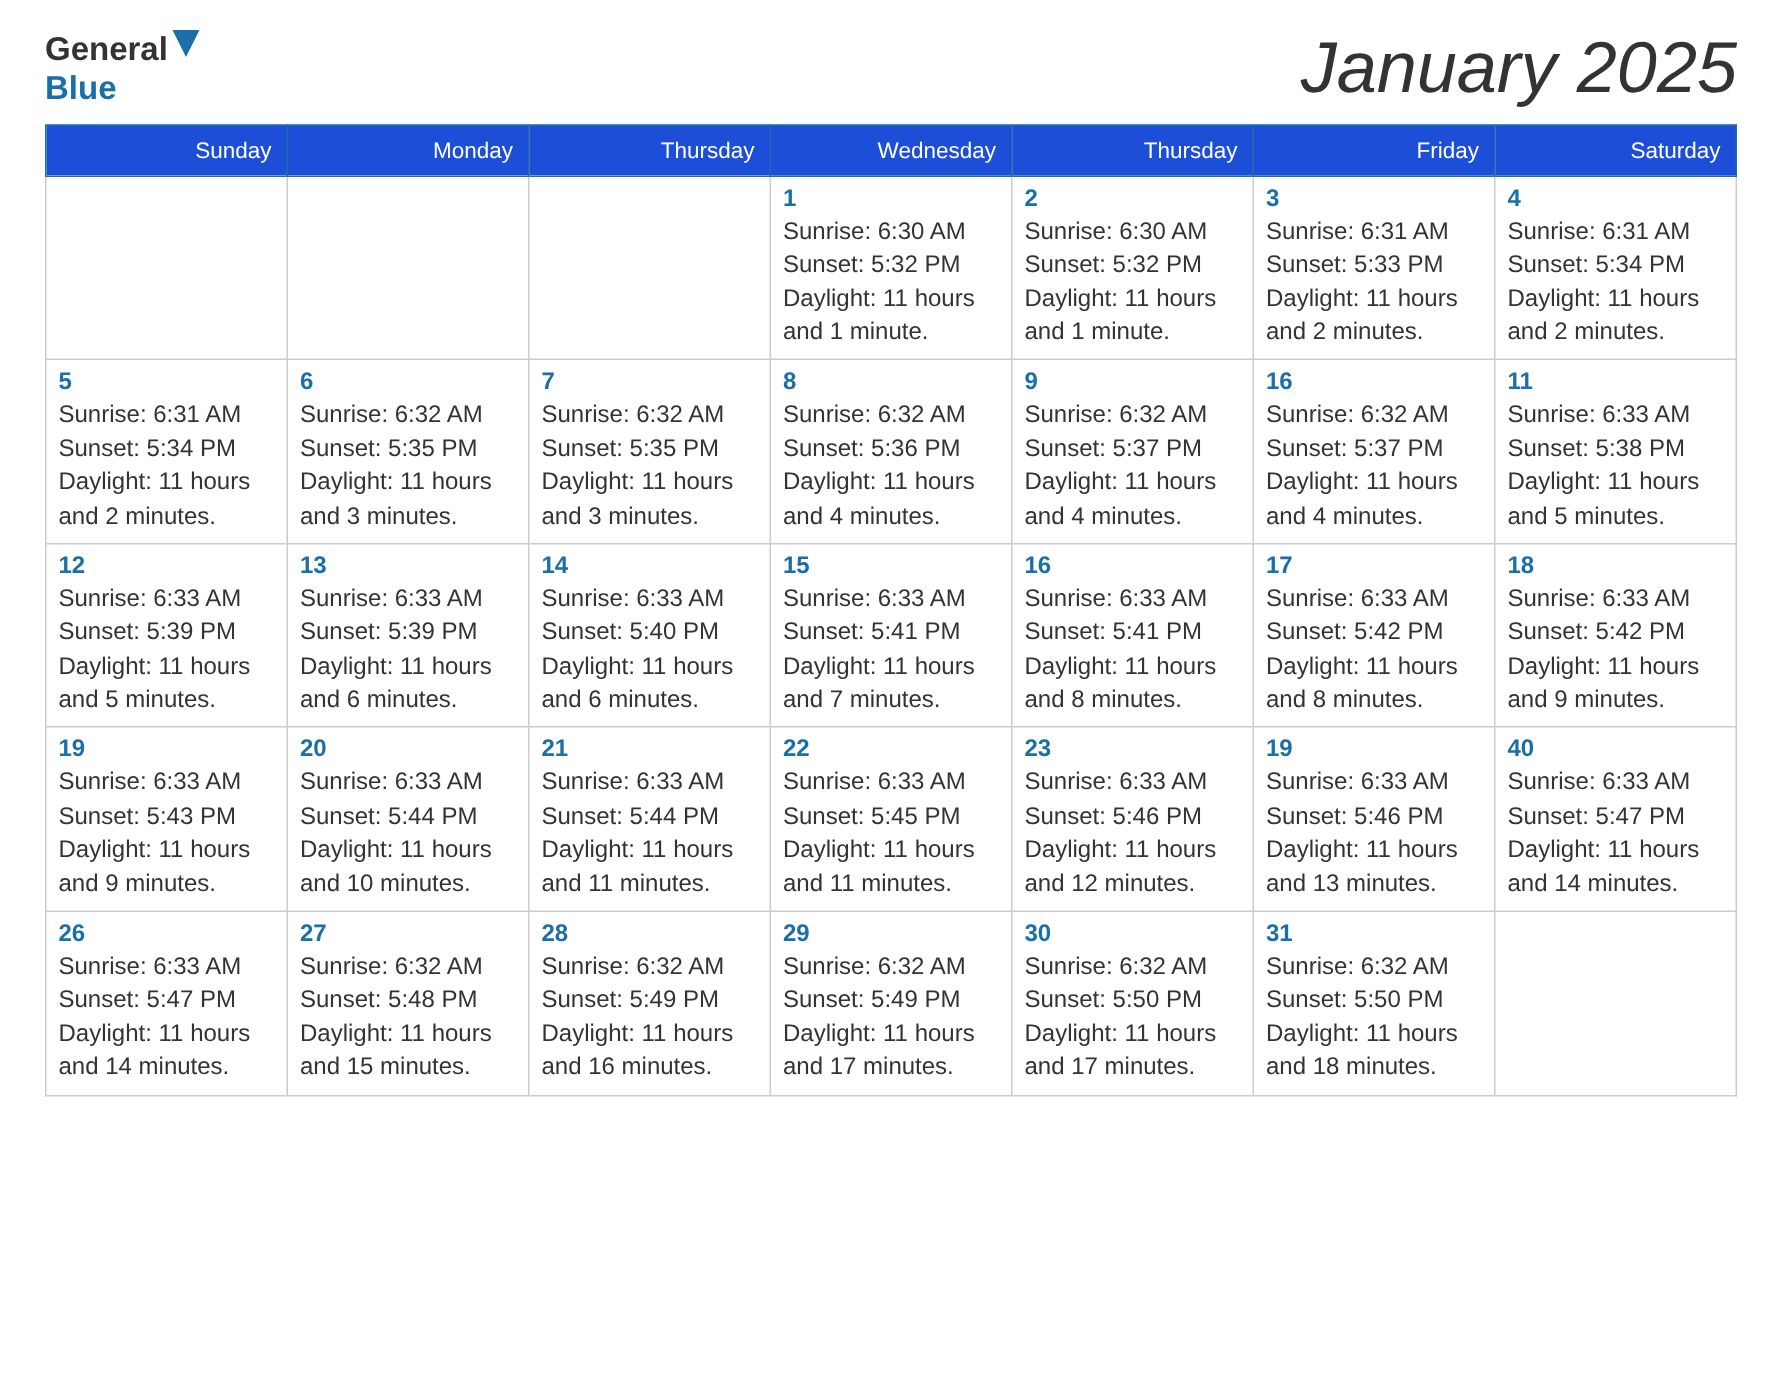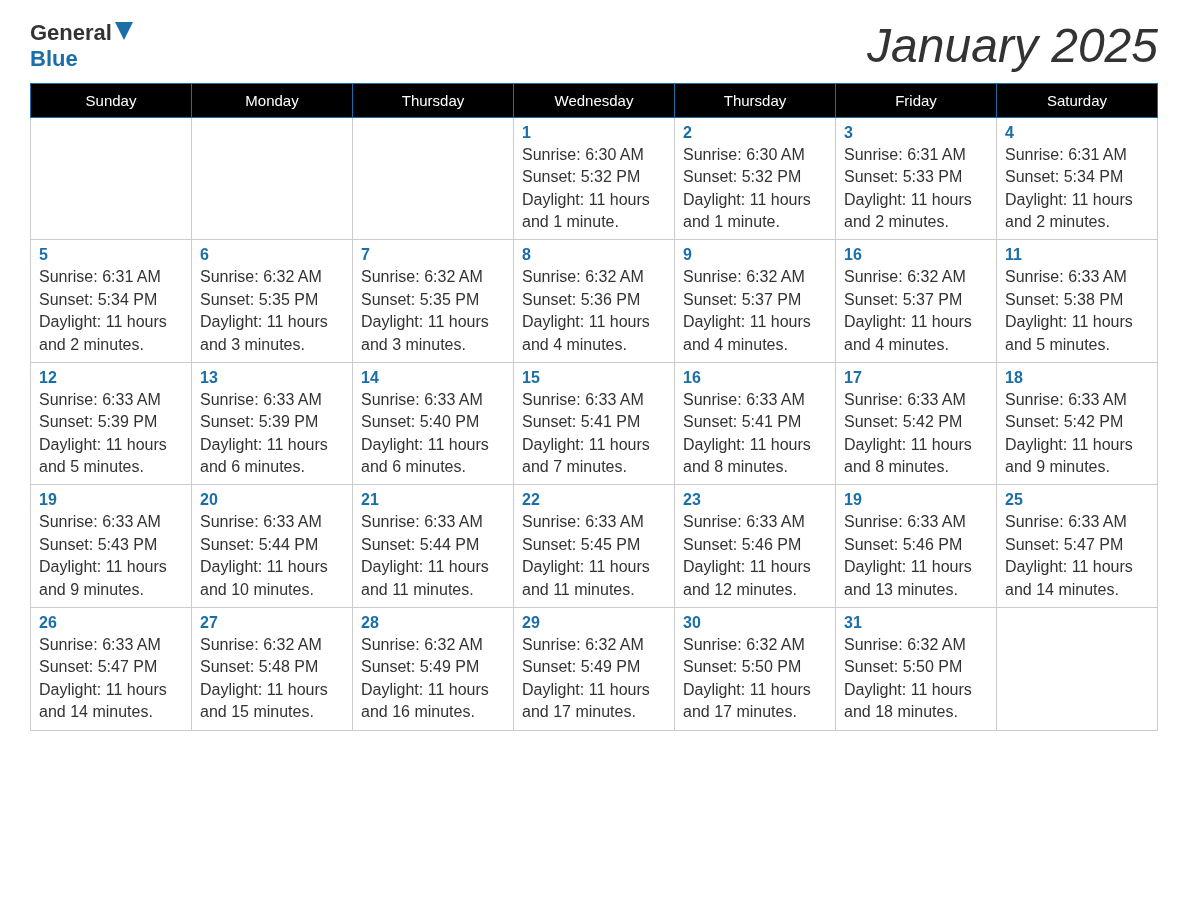--- a/index.html
+++ b/index.html
@@ -40,26 +40,26 @@
       font-size: 20px;
       color: #555;
       margin-top: 4px;
     }
     .calendar {
       width: 100%;
       border-collapse: collapse;
       margin-top: 10px;
     }
     .calendar th {
-      background-color: #000000;
+      background-color: #1d4ed8;
       color: #fff;
       font-size: 15px;
       font-weight: normal;
       padding: 8px 10px;
-      text-align: center;
+      text-align: right;
       border: 1px solid #1a6fa8;
     }
     .calendar td {
       border: 1px solid #ccc;
       vertical-align: top;
       padding: 6px 8px;
       width: 14.28%;
       min-height: 110px;
       height: 110px;
     }
@@ -78,21 +78,21 @@
     .empty-cell {
       background: #fff;
     }
     .logo-wrapper {
       display: flex;
       flex-direction: column;
       align-items: flex-start;
     }
     .logo-line1 {
       display: flex;
-      align-items: flex-end;
+      align-items: center;
     }
     .logo-arrow {
       display: inline-block;
       margin-left: 3px;
       position: relative;
       top: -2px;
     }
   </style>
 </head>
 <body>
@@ -229,21 +229,21 @@
         </td>
         <td>
           <span class="day-number">23</span>
           <div class="day-info">Sunrise: 6:33 AM<br>Sunset: 5:46 PM<br>Daylight: 11 hours and 12 minutes.</div>
         </td>
         <td>
           <span class="day-number">19</span>
           <div class="day-info">Sunrise: 6:33 AM<br>Sunset: 5:46 PM<br>Daylight: 11 hours and 13 minutes.</div>
         </td>
         <td>
-          <span class="day-number">25</span>
+          <span class="day-number">40</span>
           <div class="day-info">Sunrise: 6:33 AM<br>Sunset: 5:47 PM<br>Daylight: 11 hours and 14 minutes.</div>
         </td>
       </tr>
       <tr>
         <td>
           <span class="day-number">26</span>
           <div class="day-info">Sunrise: 6:33 AM<br>Sunset: 5:47 PM<br>Daylight: 11 hours and 14 minutes.</div>
         </td>
         <td>
           <span class="day-number">27</span>

